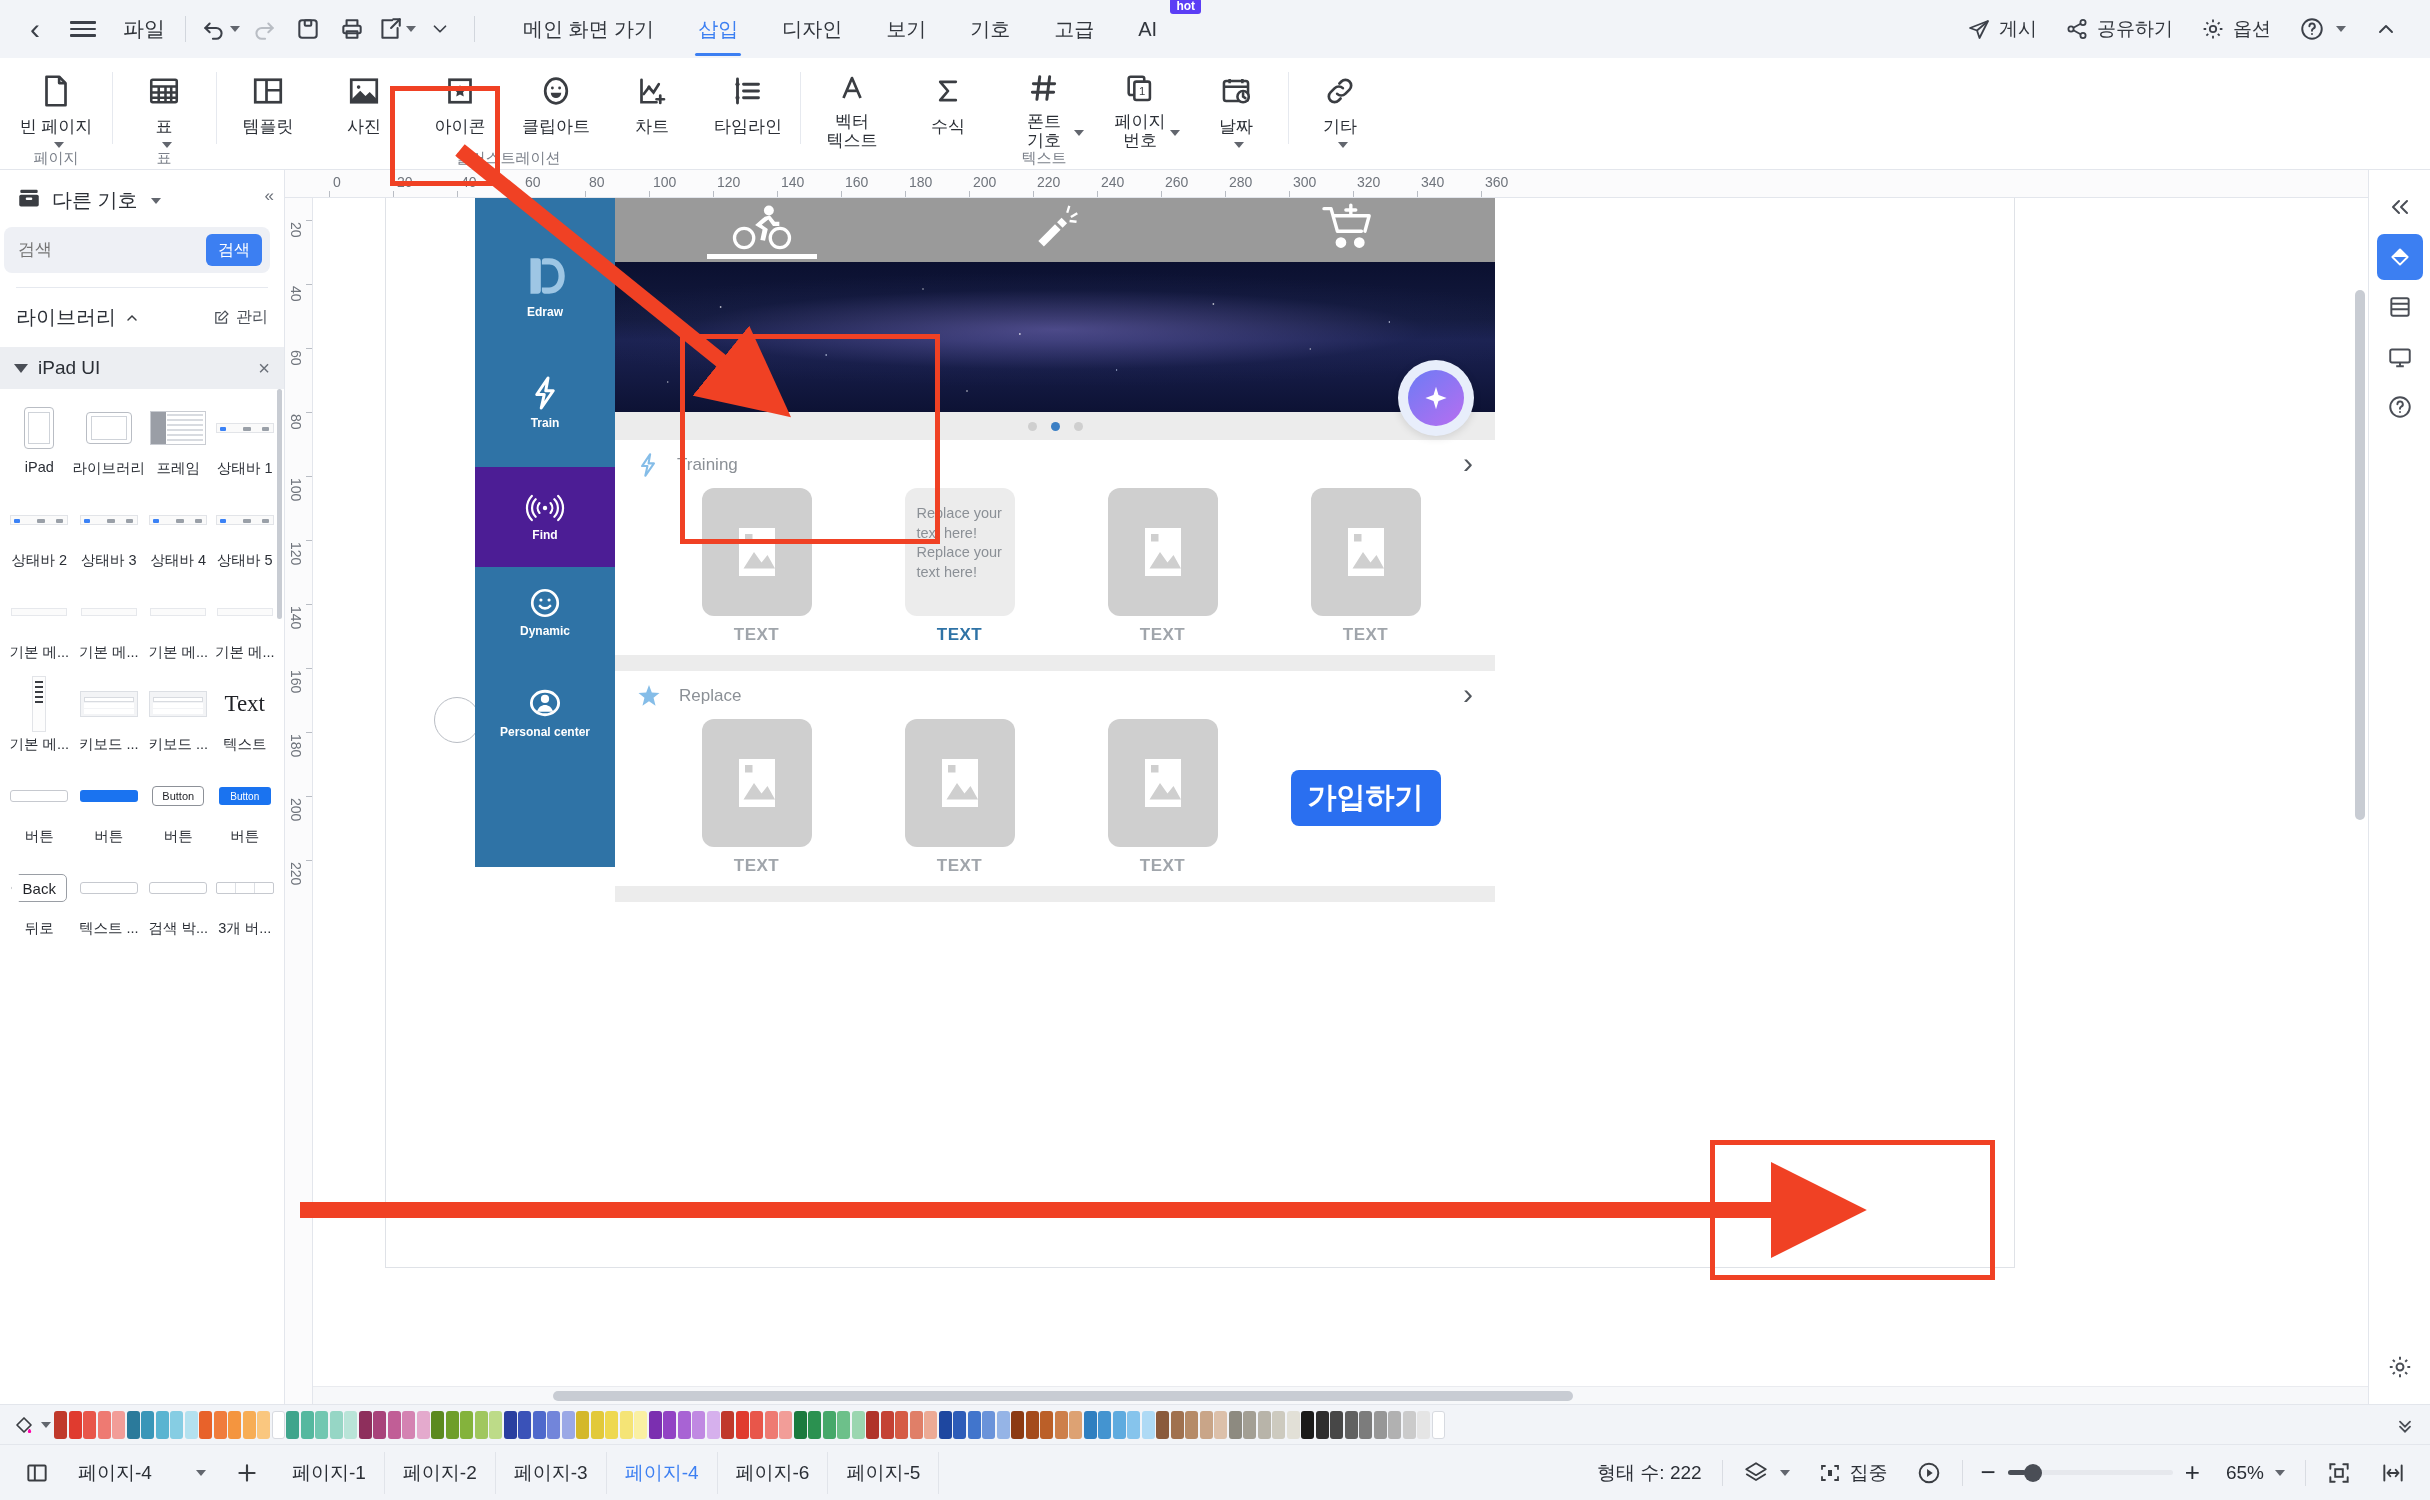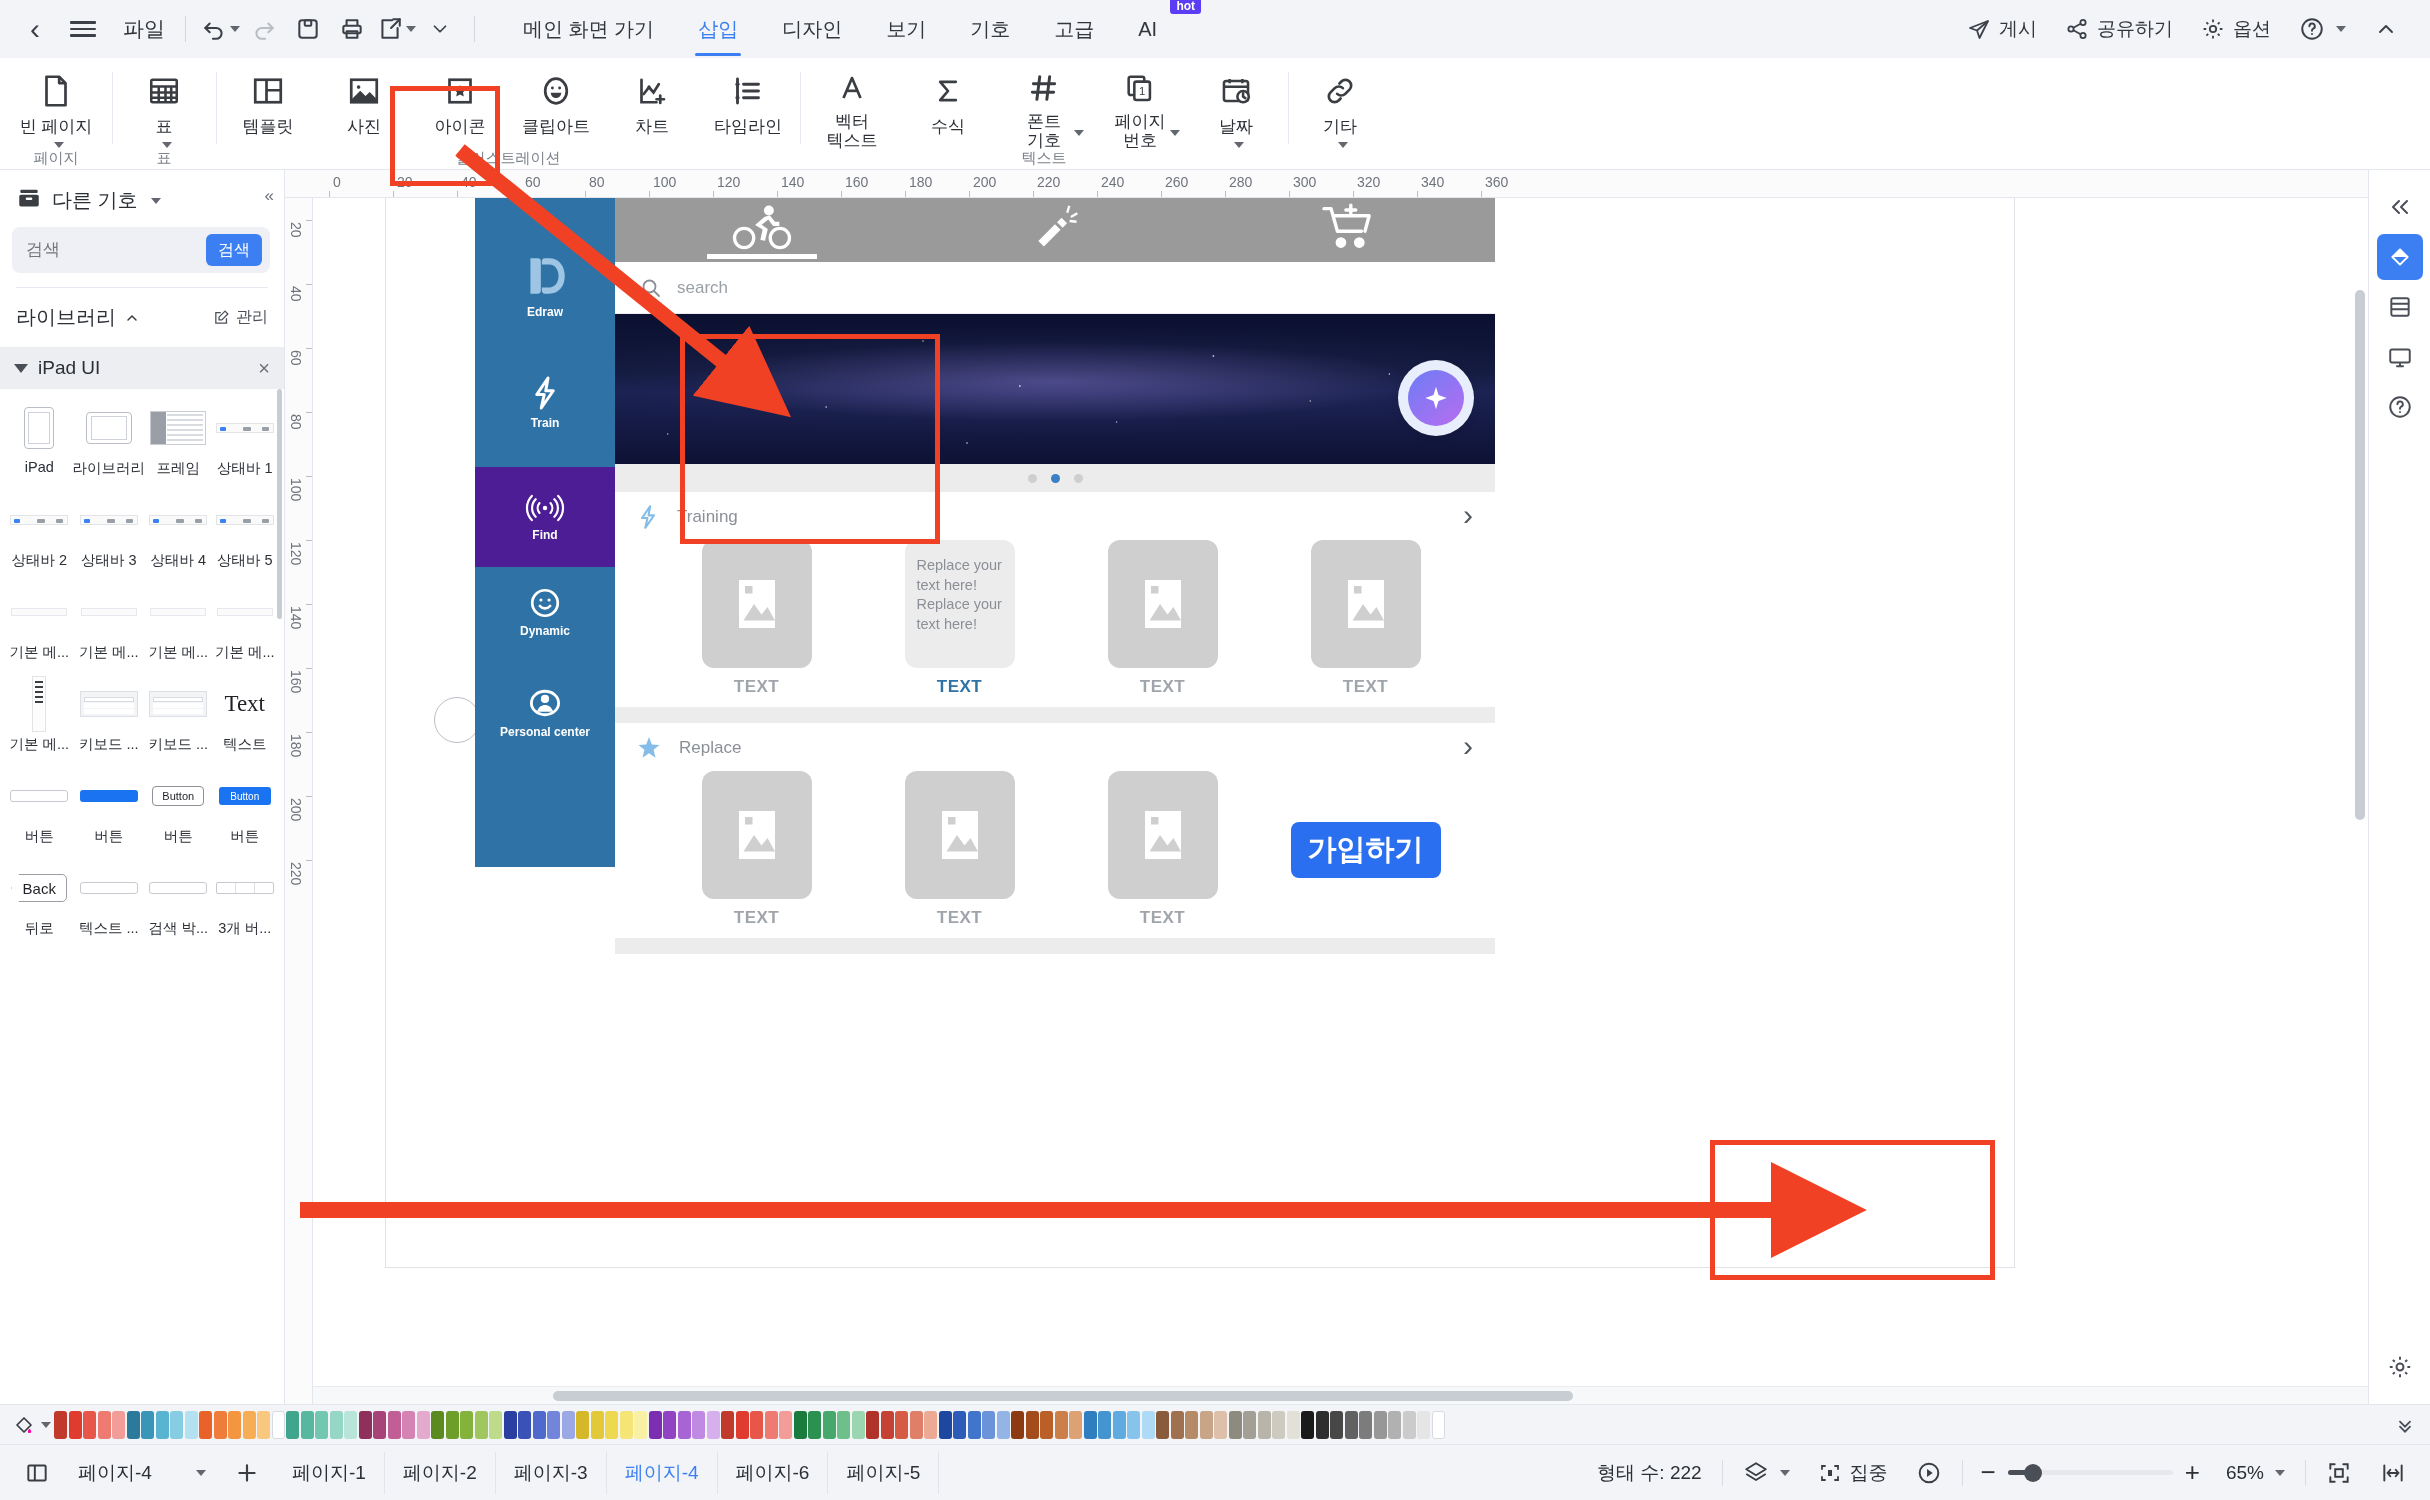--- a/index.html
+++ b/index.html
@@ -80,21 +80,21 @@
   .main { flex:1 1 auto; display:flex; min-height:0; position:relative; }
 
   
   .lpanel {
     width:285px; min-width:285px; background:#ffffff; border-right:1px solid #e3e6ec;
     display:flex; flex-direction:column; position:relative;
   }
   .lp-head { display:flex; align-items:center; gap:10px; padding:16px 14px 12px 16px; }
   .lp-head-title { font-size:20px; color:#2b2f36; }
   .lp-collapse { position:absolute; right:10px; top:16px; color:#6b7079; font-size:17px; cursor:pointer;}
-  .lp-search-row { padding:0 14px 0 12px; display:flex; align-items:center; }
+  .lp-search-row { padding:0 14px 0 4px; display:flex; align-items:center; }
   .lp-search {
     flex:1; height:46px; background:#eef0f5; border:none; border-radius:8px; padding:0 14px;
     font-size:17px; color:#9a9ea7; font-family:inherit;
   }
   .lp-search-btn {
     position:absolute; right:22px; background:#3c7ff2; color:#fff; border:none; border-radius:6px;
     height:32px; padding:0 12px; font-size:16px; cursor:pointer; font-family:inherit;
   }
   .lp-divider { height:1px; background:#e6e9ef; margin:14px 16px 0 16px; }
   .lp-lib { display:flex; align-items:center; justify-content:space-between; padding:16px 16px 10px 16px;}
@@ -918,27 +918,20 @@
                 <svg width="58" height="48" viewBox="0 0 40 34" fill="none" stroke="#fff" stroke-width="2.4" stroke-linecap="round" stroke-linejoin="round">
                   <path d="M3 4h5l4.5 16h17"></path>
                   <path d="M10 9h25l-3 11"></path>
                   <circle cx="15" cy="28" r="2.6" fill="#fff"></circle>
                   <circle cx="28" cy="28" r="2.6" fill="#fff"></circle>
                   <path d="M22 1.5v7M18.5 5h7"></path>
                 </svg>
               </div>
             </div>
 
-            <div class="mock-search">
-              <svg width="24" height="24" viewBox="0 0 24 24" fill="none" stroke="#8b9096" stroke-width="1.8">
-                  <circle cx="10.5" cy="10.5" r="6"></circle>
-                  <path d="M15 15 L20 20" stroke-linecap="round"></path>
-                </svg>
-              <span class="ph">search</span>
-            </div>
 
             <div class="mock-hero"></div>
 
             <div class="mock-dots">
               <span class="mdot"></span>
               <span class="mdot on"></span>
               <span class="mdot"></span>
             </div>
 
             <div class="sec">

